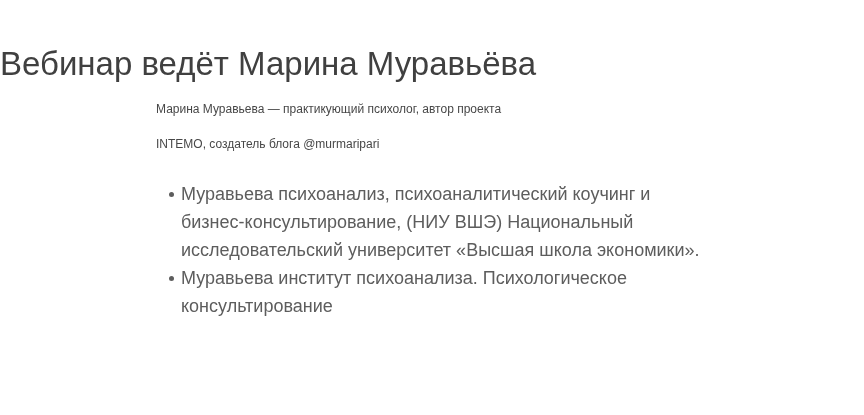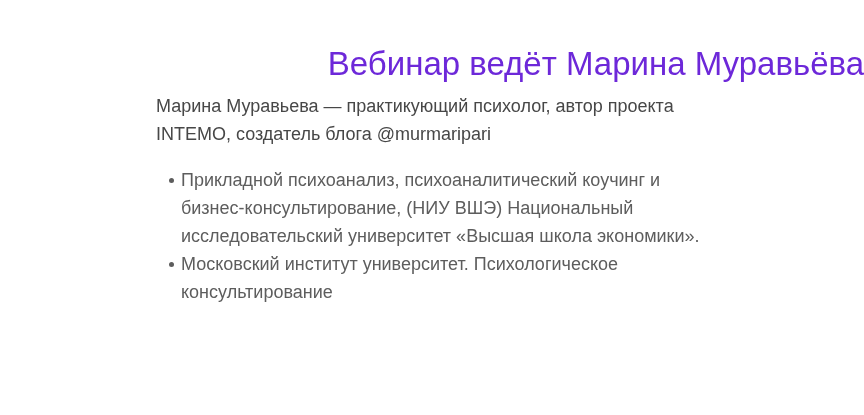--- a/index.html
+++ b/index.html
@@ -13,37 +13,37 @@
     height: 415px;
     background: #ffffff;
     font-family: "Liberation Sans", sans-serif;
     overflow: hidden;
   }
   .title {
     position: absolute;
     top: 44px;
     left: 0;
     right: 0;
-    text-align: right;
+    text-align: left;
     font-size: 33px;
     font-weight: 300;
     line-height: 40px;
-    color: #6d28d9;
+    color: #404040;
     margin: 0;
   }
   .content {
     position: absolute;
     left: 156px;
     top: 92px;
     width: 556px;
   }
   .intro {
     margin: 0 0 18px 0;
-    font-size: 18px;
-    line-height: 28px;
+    font-size: 12px;
+    line-height: 35px;
     color: #474747;
     white-space: pre-line;
   }
   .edu-heading {
     margin: 0;
     font-size: 18px;
     line-height: 28px;
     font-weight: 400;
     color: #5d5d5d;
   }
@@ -76,20 +76,20 @@
 
 <div class="page">
   <h1 class="title">Вебинар ведёт Марина Муравьёва</h1>
 
   <div class="content">
     <p class="intro">Марина Муравьева — практикующий психолог, автор проекта
 INTEMO, создатель блога @murmaripari</p>
 
 
     <ul class="edu-list">
-      <li>Прикладной психоанализ, психоаналитический коучинг и
+      <li>Муравьева психоанализ, психоаналитический коучинг и
 бизнес-консультирование, (НИУ ВШЭ) Национальный
 исследовательский университет «Высшая школа экономики».</li>
-      <li>Московский институт университет. Психологическое
+      <li>Муравьева институт психоанализа. Психологическое
 консультирование</li>
     </ul>
   </div>
 </div>
 
 </body></html>

